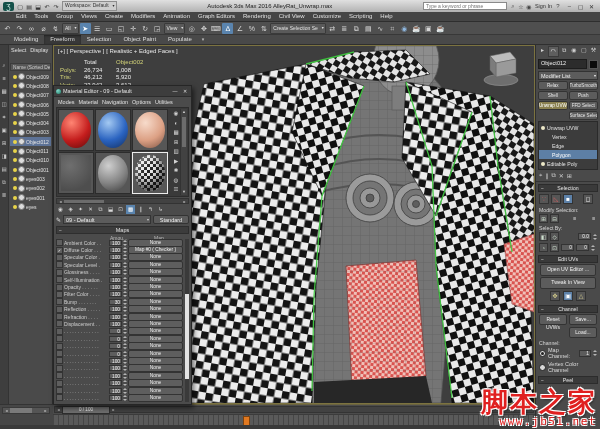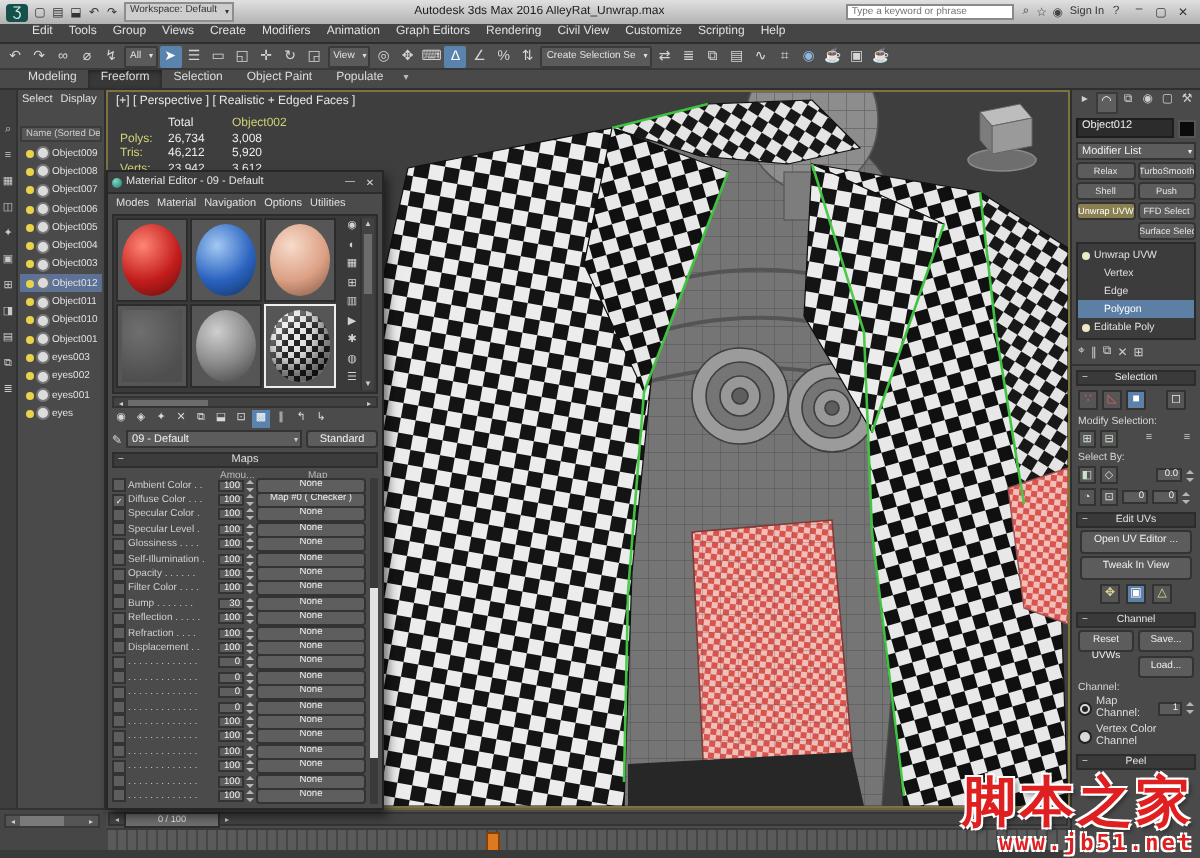--- a/index.html
+++ b/index.html
@@ -203,21 +203,21 @@
   .trackbar{position:absolute;left:53px;top:414px;width:482px;height:11px;background:#5a5a5a;
     border-top:1px solid #3c3c3c;box-sizing:border-box;
     background-image:repeating-linear-gradient(90deg,#464646 0 1px,transparent 1px 5px);}
   .tb-key{position:absolute;left:190px;top:1px;width:5px;height:9px;background:#e07820;border:1px solid #7c430f;}
   .statusstrip{position:absolute;left:0;top:425px;width:535px;height:4px;background:#3a3a3a;}
   
   .watermark{position:absolute;right:3px;bottom:1px;z-index:50;text-align:right;pointer-events:none;}
   .wm1{font-family:"DejaVu Serif",serif;font-weight:bold;font-size:27px;line-height:26px;
     letter-spacing:2px;color:#e02020;
     text-shadow:-1px -1px 0 #fff,1px -1px 0 #fff,-1px 1px 0 #fff,1px 1px 0 #fff,2px 2px 2px rgba(0,0,0,.35);}
-  .wm2{font-family:"DejaVu Sans Mono",monospace;font-weight:bold;font-size:11px;line-height:13px;
+  .wm2{font-family:"DejaVu Sans Mono",monospace;font-weight:normal;font-size:11px;line-height:13px;
     letter-spacing:1.5px;color:#e02020;
     text-shadow:-1px -1px 0 #fff,1px -1px 0 #fff,-1px 1px 0 #fff,1px 1px 0 #fff;}
 </style>
 </head>
 <body>
 
 <div class="app">
 
   <div class="titlebar">
     <div class="applogo">Ʒ</div>

